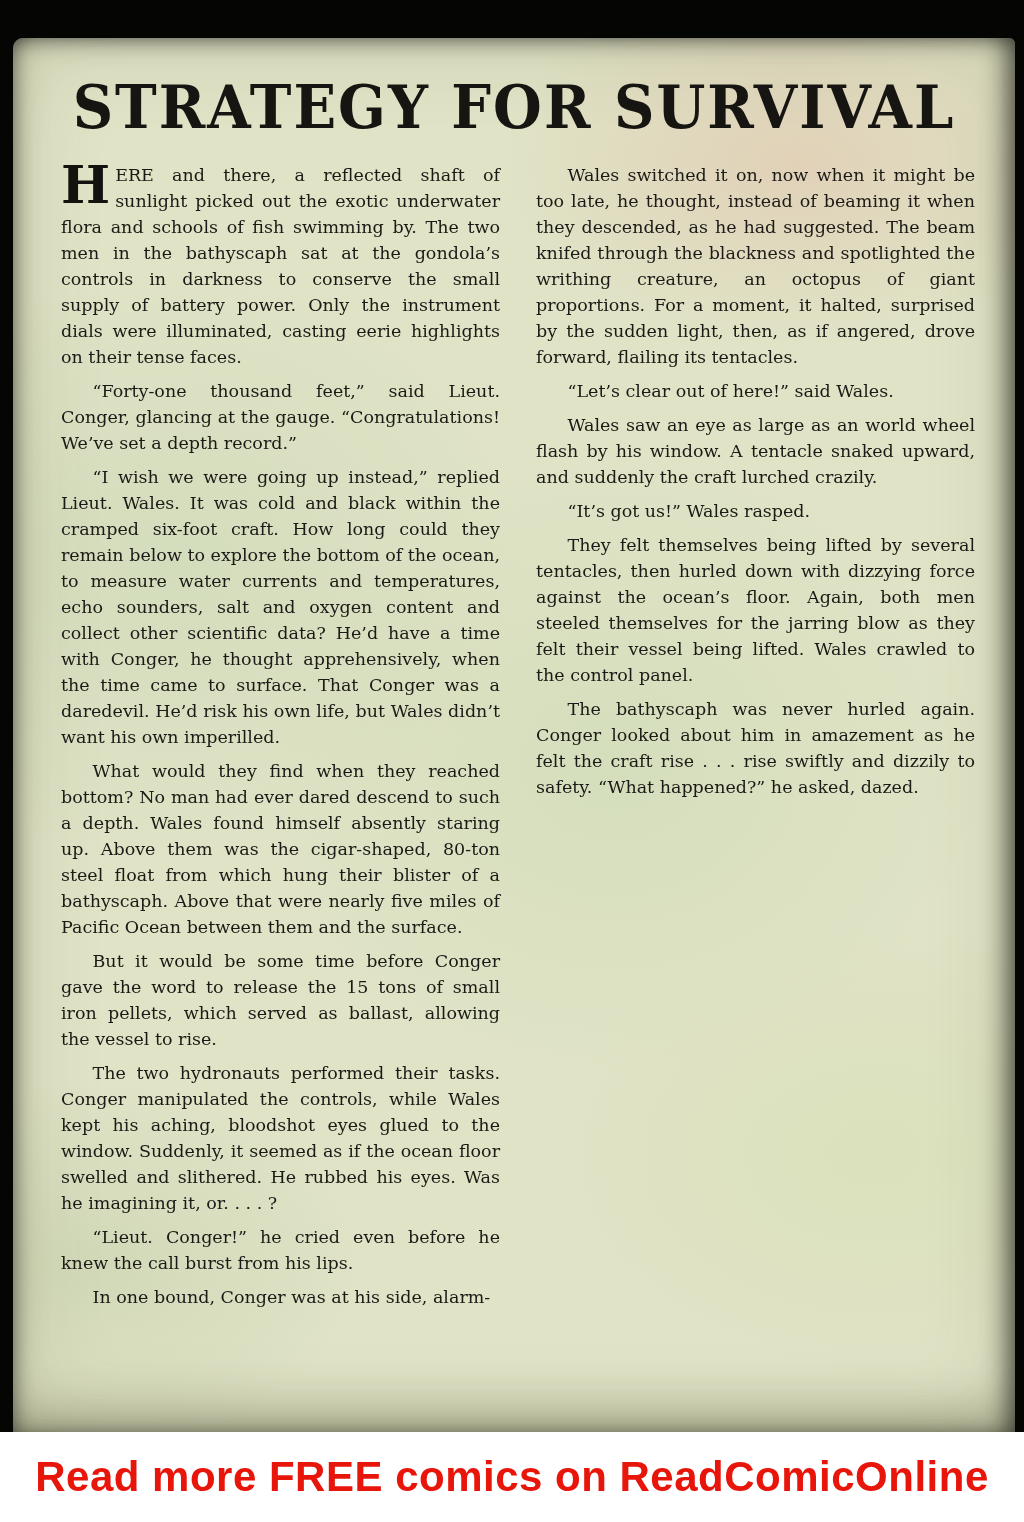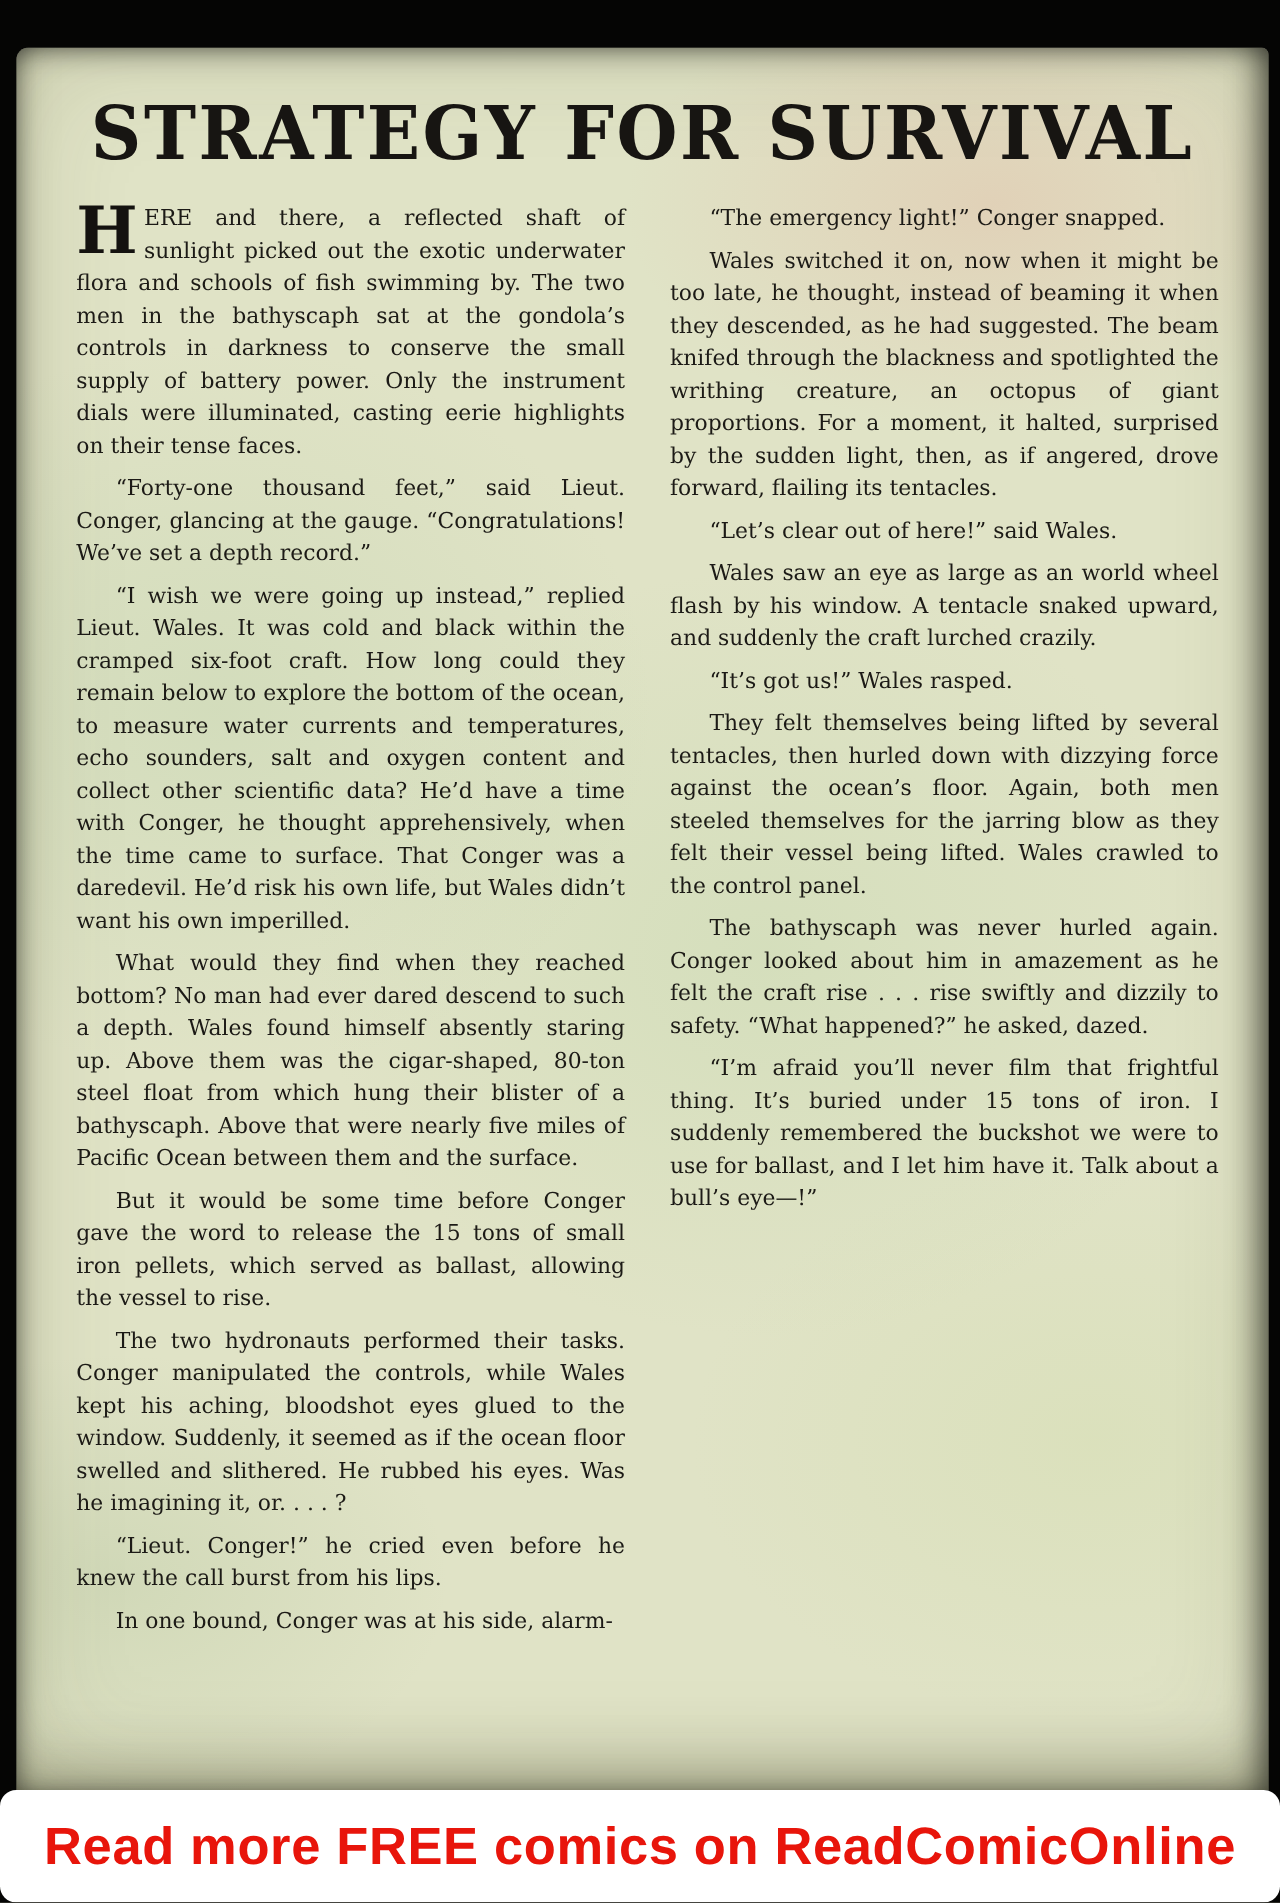--- a/index.html
+++ b/index.html
@@ -105,31 +105,29 @@
             <p class="para">What would they find when they reached bottom? No man had ever dared descend to such a depth. Wales found himself absently staring up. Above them was the cigar-shaped, 80-ton steel float from which hung their blister of a bathyscaph. Above that were nearly five miles of Pacific Ocean between them and the surface.</p>
             <p class="para">But it would be some time before Conger gave the word to release the 15 tons of small iron pellets, which served as ballast, allowing the vessel to rise.</p>
             <p class="para">The two hydronauts performed their tasks. Conger manipulated the controls, while Wales kept his aching, bloodshot eyes glued to the window. Suddenly, it seemed as if the ocean floor swelled and slithered. He rubbed his eyes. Was he imagining it, or. . . . ?</p>
             <p class="para">“Lieut. Conger!” he cried even before he knew the call burst from his lips.</p>
             <p class="para">In one bound, Conger was at his side, alarm-</p>
           </div>
       </div>
 
       <div class="col">
         <div>
-            <p class="para">“The emergency light!” Conger snapped.</p>
             <p class="para">Wales switched it on, now when it might be too late, he thought, instead of beaming it when they descended, as he had suggested. The beam knifed through the blackness and spotlighted the writhing creature, an octopus of giant proportions. For a moment, it halted, surprised by the sudden light, then, as if angered, drove forward, flailing its tentacles.</p>
             <p class="para">“Let’s clear out of here!” said Wales.</p>
             <p class="para">Wales saw an eye as large as an world wheel flash by his window. A tentacle snaked upward, and suddenly the craft lurched crazily.</p>
             <p class="para">“It’s got us!” Wales rasped.</p>
             <p class="para">They felt themselves being lifted by several tentacles, then hurled down with dizzying force against the ocean’s floor. Again, both men steeled themselves for the jarring blow as they felt their vessel being lifted. Wales crawled to the control panel.</p>
             <p class="para">The bathyscaph was never hurled again. Conger looked about him in amazement as he felt the craft rise . . . rise swiftly and dizzily to safety. “What happened?” he asked, dazed.</p>
-            <p class="para">“I’m afraid you’ll never film that frightful thing. It’s buried under 15 tons of iron. I suddenly remembered the buckshot we were to use for ballast, and I let him have it. Talk about a bull’s eye—!”</p>
           </div>
       </div>
 
     </div>
   </div>
 
-  <div class="banner" style="background: rgb(255, 255, 255); border-radius: 13px;">
+  <div class="banner" style="background: rgb(255, 255, 255);">
     <span class="banner-text" style="color: rgb(232, 21, 11);">Read more FREE comics on ReadComicOnline</span>
   </div>
 
 </div>
 
 </body></html>

